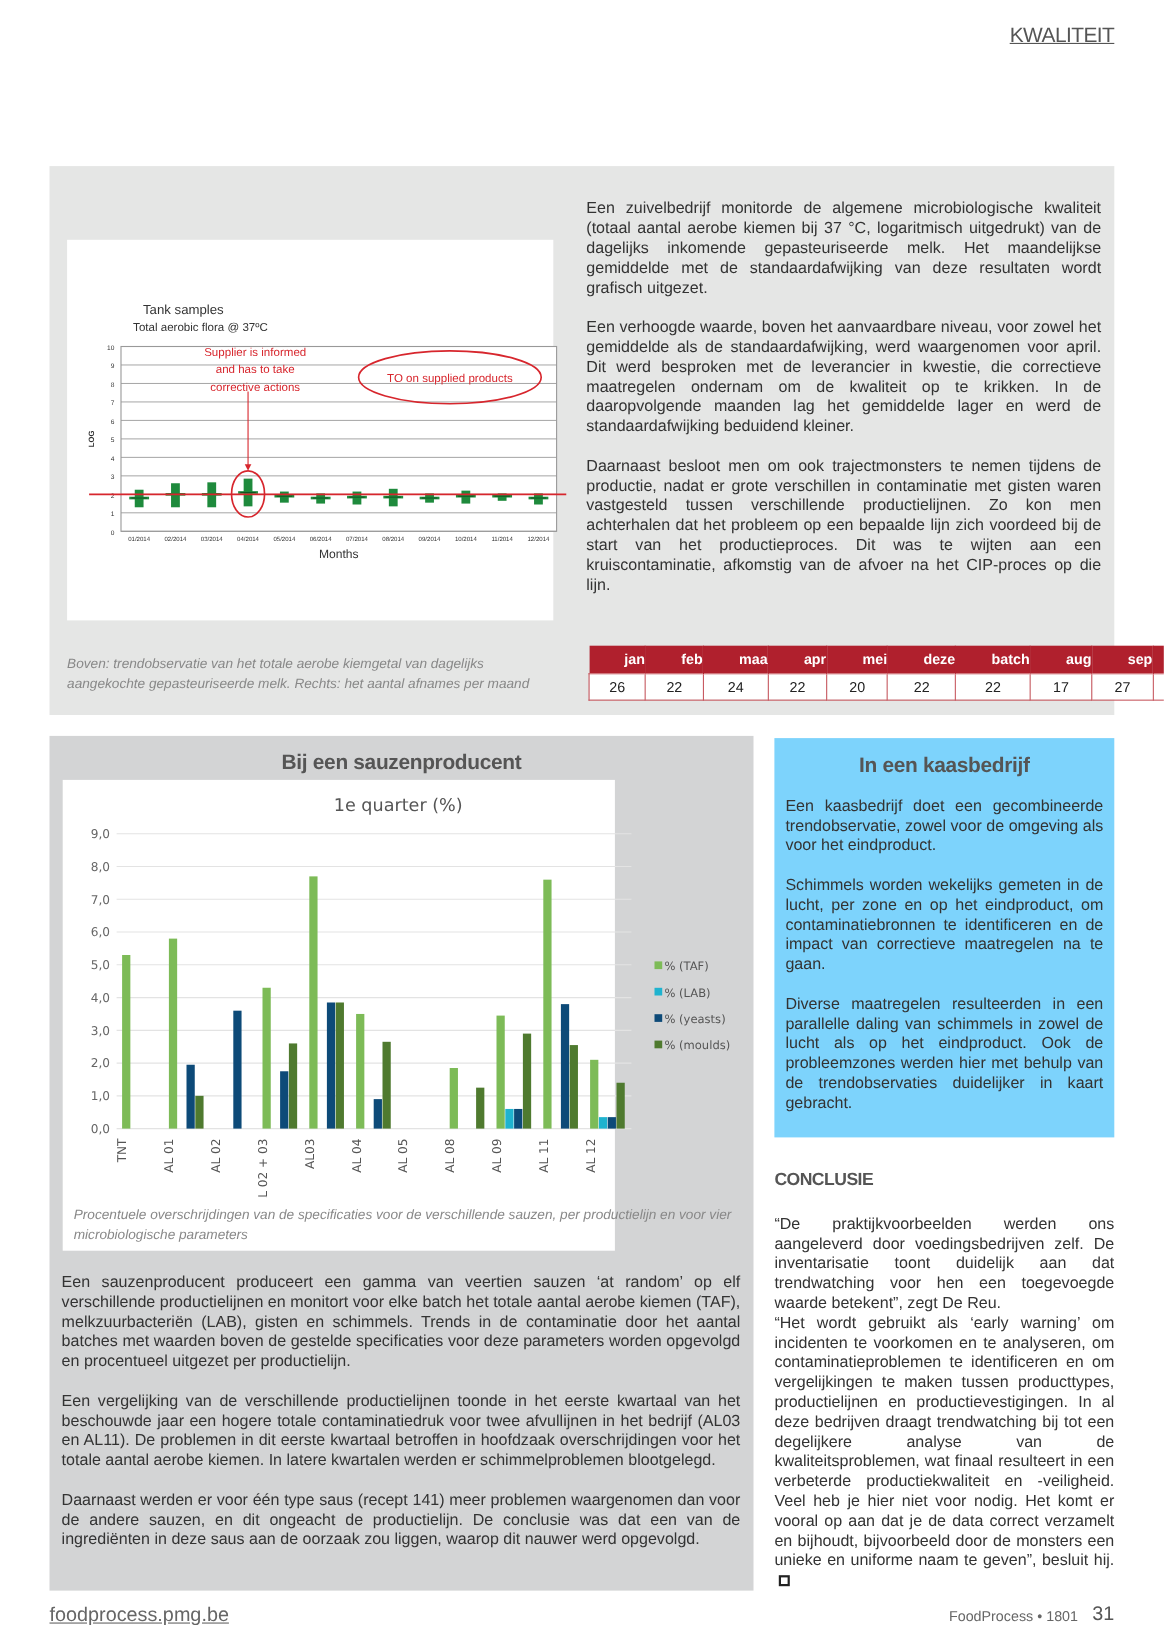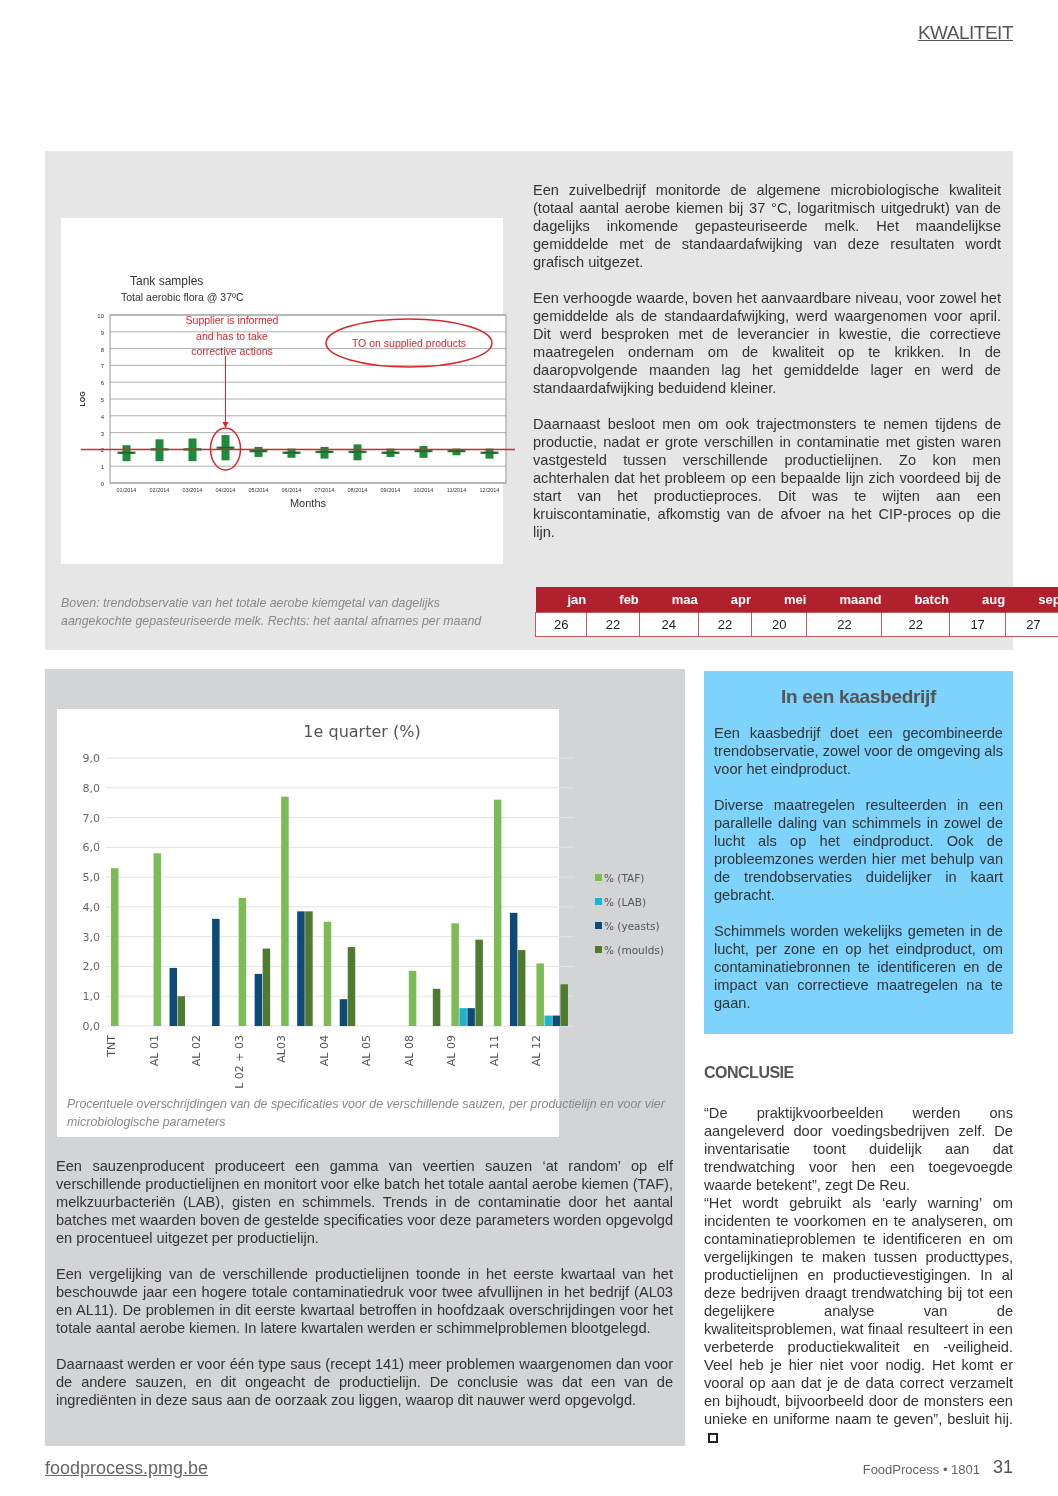--- a/index.html
+++ b/index.html
@@ -152,21 +152,21 @@
   </div>
 
   <table class="month-table">
     <tbody>
         <tr id="month-head">
           <th>jan</th>
           <th>feb</th>
           <th>maa</th>
           <th>apr</th>
           <th>mei</th>
-          <th>maand</th>
+          <th>deze</th>
           <th>batch</th>
           <th>aug</th>
           <th>sep</th>
           <th>okt</th>
           <th>nov</th>
           <th>dec</th>
         </tr>
     <tr id="month-vals">
           <td>26</td>
           <td>22</td>
@@ -179,20 +179,21 @@
           <td>27</td>
           <td>25</td>
           <td>17</td>
           <td>24</td>
         </tr>
   </tbody>
     </table>
 </div>
 
 <div class="box-sauce">
+  <div class="h-sub">Bij een sauzenproducent</div>
   <div class="sauce-chart">
     <svg id="sauce-svg" width="619" height="380" viewBox="0 0 619 380">
         <text x="305" y="28" font-size="16" fill="#555" text-anchor="middle" font-family="DejaVu Sans, sans-serif">1e quarter (%)</text>
         <line x1="49" y1="317" x2="517" y2="317" stroke="#e3e3e3" stroke-width="1"></line>
         <text x="43" y="321" font-size="11" fill="#666" text-anchor="end" font-family="DejaVu Sans, sans-serif">0,0</text>
         <line x1="49" y1="287.22222222222223" x2="517" y2="287.22222222222223" stroke="#e3e3e3" stroke-width="1"></line>
         <text x="43" y="291.22222222222223" font-size="11" fill="#666" text-anchor="end" font-family="DejaVu Sans, sans-serif">1,0</text>
         <line x1="49" y1="257.44444444444446" x2="517" y2="257.44444444444446" stroke="#e3e3e3" stroke-width="1"></line>
         <text x="43" y="261.44444444444446" font-size="11" fill="#666" text-anchor="end" font-family="DejaVu Sans, sans-serif">2,0</text>
         <line x1="49" y1="227.66666666666669" x2="517" y2="227.66666666666669" stroke="#e3e3e3" stroke-width="1"></line>
@@ -262,22 +263,22 @@
     <p>Een sauzenproducent produceert een gamma van veertien sauzen ‘at random’ op elf verschillende productielijnen en monitort voor elke batch het totale aantal aerobe kiemen (TAF), melkzuurbacteriën (LAB), gisten en schimmels. Trends in de contaminatie door het aantal batches met waarden boven de gestelde specificaties voor deze parameters worden opgevolgd en procentueel uitgezet per productielijn.</p>
     <p>Een vergelijking van de verschillende productielijnen toonde in het eerste kwartaal van het beschouwde jaar een hogere totale contaminatiedruk voor twee afvullijnen in het bedrijf (AL03 en AL11). De problemen in dit eerste kwartaal betroffen in hoofdzaak overschrijdingen voor het totale aantal aerobe kiemen. In latere kwartalen werden er schimmelproblemen blootgelegd.</p>
     <p>Daarnaast werden er voor één type saus (recept 141) meer problemen waargenomen dan voor de andere sauzen, en dit ongeacht de productielijn. De conclusie was dat een van de ingrediënten in deze saus aan de oorzaak zou liggen, waarop dit nauwer werd opgevolgd.</p>
   </div>
 </div>
 
 <div class="box-cheese">
   <div class="h-sub">In een kaasbedrijf</div>
   <div class="cheese-text body-text">
     <p>Een kaasbedrijf doet een gecombineerde trendobservatie, zowel voor de omgeving als voor het eindproduct.</p>
+    <p>Schimmels worden wekelijks gemeten in de lucht, per zone en op het eindproduct, om contaminatiebronnen te identificeren en de impact van correctieve maatregelen na te gaan.</p>
     <p>Diverse maatregelen resulteerden in een parallelle daling van schimmels in zowel de lucht als op het eindproduct. Ook de probleemzones werden hier met behulp van de trendobservaties duidelijker in kaart gebracht.</p>
-    <p>Schimmels worden wekelijks gemeten in de lucht, per zone en op het eindproduct, om contaminatiebronnen te identificeren en de impact van correctieve maatregelen na te gaan.</p>
   </div>
 </div>
 
 <div class="conclusion">
   <div class="conclusion-title">CONCLUSIE</div>
   <div class="body-text">
     <p>“De praktijkvoorbeelden werden ons aangeleverd door voedingsbedrijven zelf. De inventarisatie toont duidelijk aan dat trendwatching voor hen een toegevoegde waarde betekent”, zegt De Reu.</p>
     <p><span>“Het wordt gebruikt als ‘early warning’ om incidenten te voorkomen en te analyseren, om contaminatieproblemen te identificeren en om vergelijkingen te maken tussen producttypes, productielijnen en productievestigingen. In al deze bedrijven draagt trendwatching bij tot een degelijkere analyse van de kwaliteitsproblemen, wat finaal resulteert in een verbeterde productiekwaliteit en -veiligheid. Veel heb je hier niet voor nodig. Het komt er vooral op aan dat je de data correct verzamelt en bijhoudt, bijvoorbeeld door de monsters een unieke en uniforme naam te geven”, besluit hij.</span><span class="end-mark"></span></p>
   </div>
 </div>

